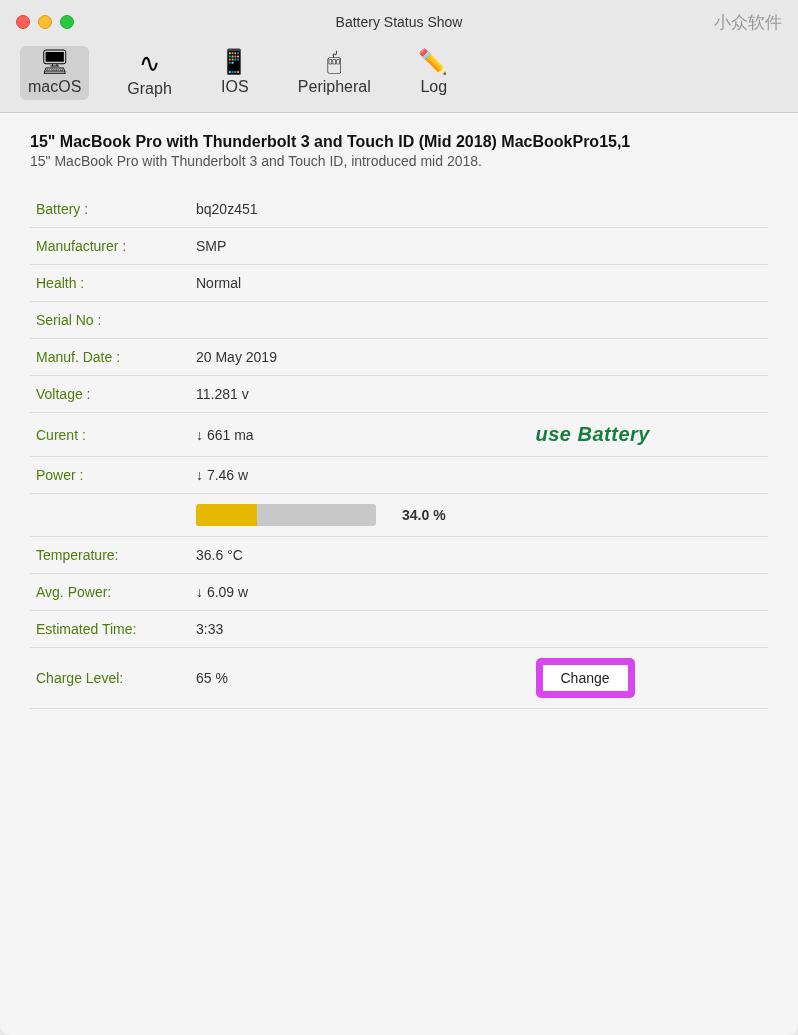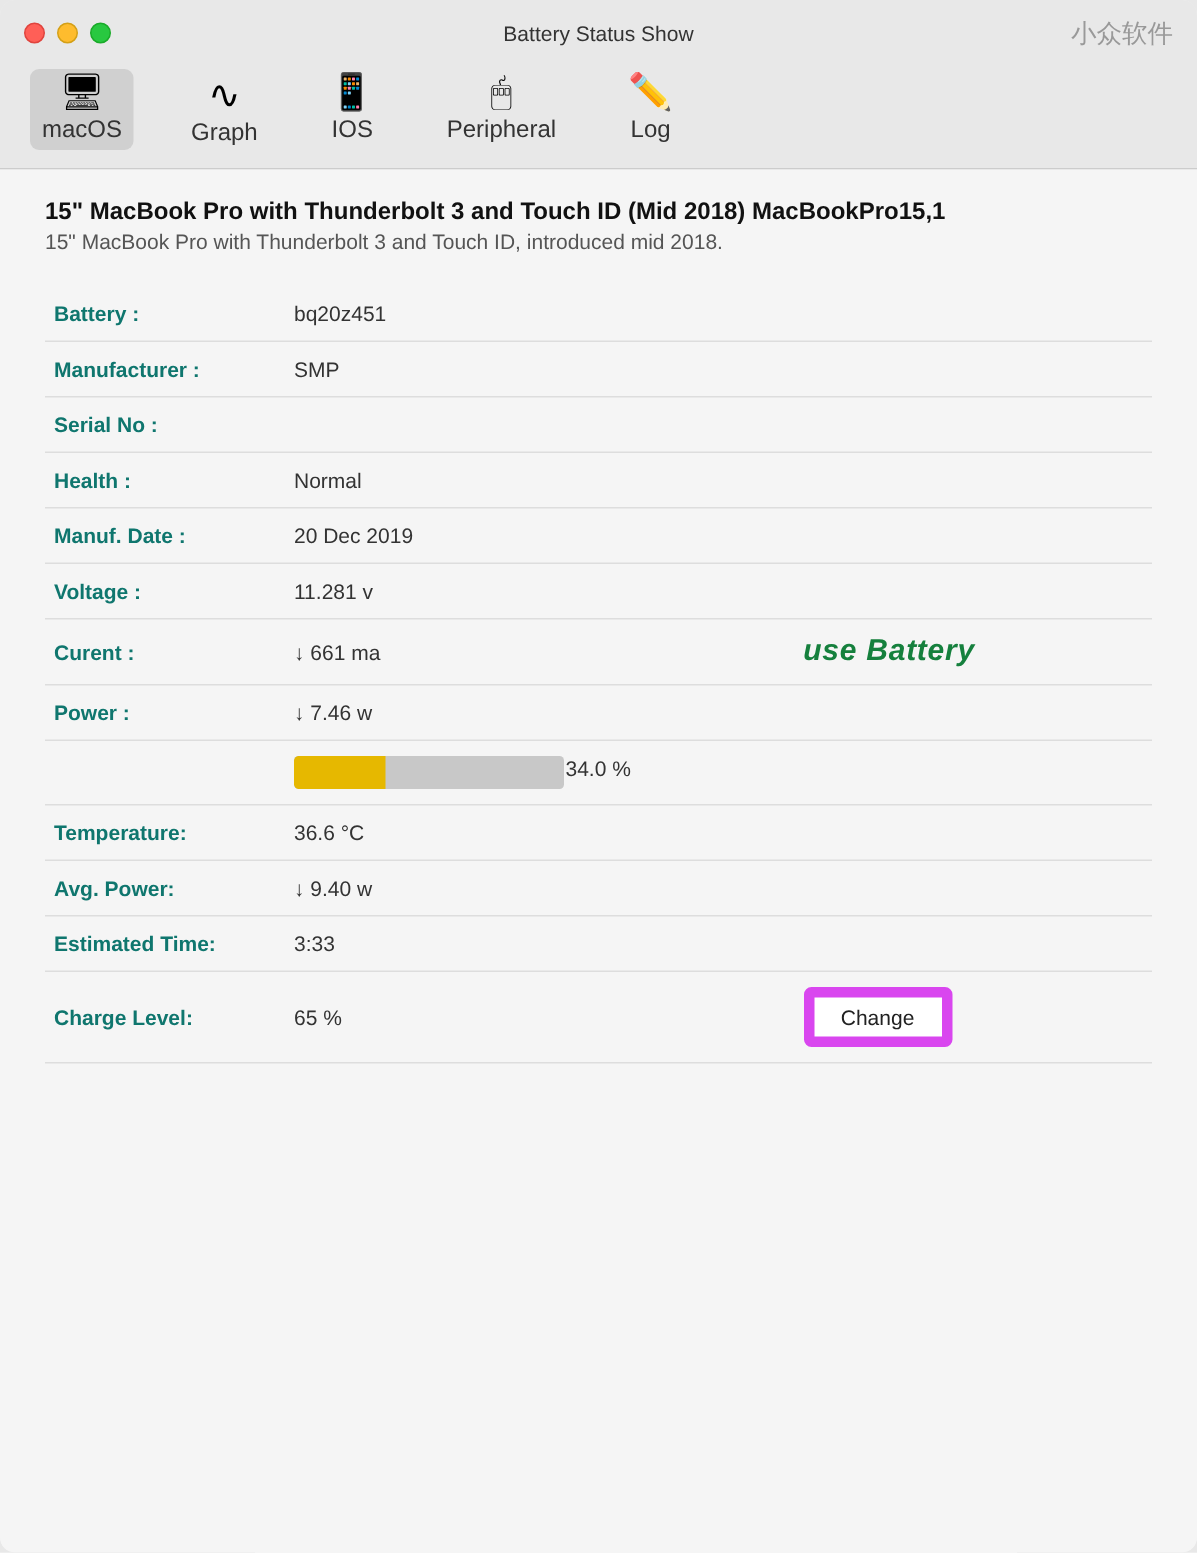--- a/index.html
+++ b/index.html
@@ -132,22 +132,22 @@
       border-bottom: 1px solid #ddd;
     }
 
     .info-table td {
       padding: 10px 6px;
       font-size: 14px;
       vertical-align: middle;
     }
 
     .info-table td:first-child {
-      font-weight: 700;
-      color: #0f766e;
+      font-weight: 400;
+      color: #4d7c0f;
       width: 160px;
       white-space: nowrap;
       margin-left: 38px;
     }
 
     .info-table td:nth-child(2) {
       color: #333;
       min-width: 180px;
     }
 
@@ -159,21 +159,23 @@
       font-size: 20px;
       font-weight: 700;
       color: #15803d;
       font-style: italic;
       letter-spacing: 0.5px;
     }
 
     
     .progress-container {
       display: flex;
-      gap: 1px;
+      align-items: center;
+      gap: 26px;
+      font-weight: bold;
     }
 
     .progress-bar-bg {
       width: 180px;
       height: 22px;
       background: #c8c8c8;
       border-radius: 3px;
       overflow: hidden;
     }
 
@@ -253,32 +255,32 @@
           <td>Battery :</td>
           <td>bq20z451</td>
           <td></td>
         </tr>
         <tr>
           <td>Manufacturer :</td>
           <td>SMP</td>
           <td></td>
         </tr>
         <tr>
-          <td>Serial No :</td>
-          <td></td>
-          <td></td>
-        </tr>
-        <tr>
           <td>Health :</td>
           <td>Normal</td>
           <td></td>
         </tr>
         <tr>
+          <td>Serial No :</td>
+          <td></td>
+          <td></td>
+        </tr>
+        <tr>
           <td>Manuf. Date :</td>
-          <td>20 Dec 2019</td>
+          <td>20 May 2019</td>
           <td></td>
         </tr>
         <tr>
           <td>Voltage :</td>
           <td>11.281 v</td>
           <td></td>
         </tr>
         <tr>
           <td>Curent :</td>
           <td>↓ 661 ma</td>
@@ -300,21 +302,21 @@
             </div>
           </td>
         </tr>
         <tr>
           <td>Temperature:</td>
           <td>36.6 °C</td>
           <td></td>
         </tr>
         <tr>
           <td>Avg. Power:</td>
-          <td>↓ 9.40 w</td>
+          <td>↓ 6.09 w</td>
           <td></td>
         </tr>
         <tr>
           <td>Estimated Time:</td>
           <td>3:33</td>
           <td></td>
         </tr>
         <tr>
           <td>Charge Level:</td>
           <td>65 %</td>

